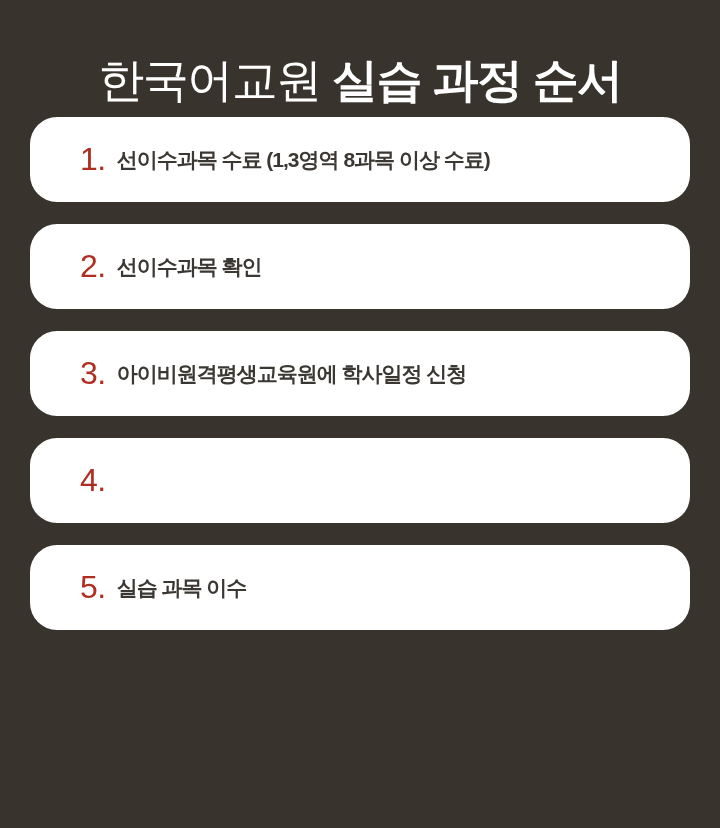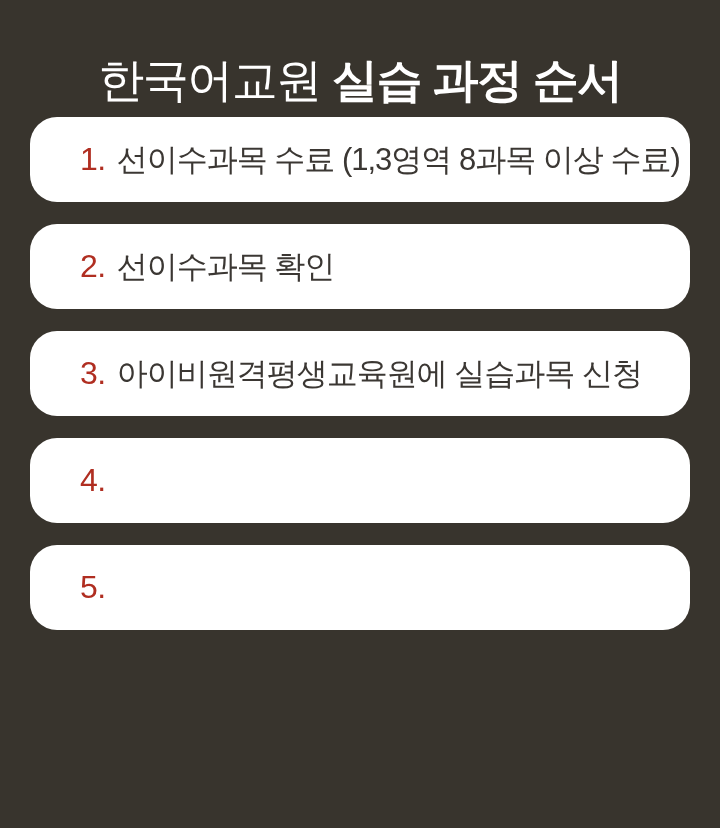--- a/index.html
+++ b/index.html
@@ -54,23 +54,24 @@
   }
   .step-number {
     color: #b02e21;
     font-size: 32px;
     letter-spacing: -0.5px;
     margin-right: 11px;
     flex: 0 0 auto;
   }
   .step-label {
     color: #3b3733;
-    font-size: 31px;
+    font-size: 21px;
     letter-spacing: -1px;
     flex: 0 0 auto;
+    font-weight: bold;
   }
 </style>
 </head>
 <body>
 
 <h1 class="title"><span class="title-regular">한국어교원 </span><span class="title-bold">실습 과정 순서</span></h1>
 
 <div class="steps">
 
   <div class="step-card">
@@ -78,24 +79,25 @@
     <span class="step-label">선이수과목 수료 (1,3영역 8과목 이상 수료)</span>
   </div>
 
   <div class="step-card">
     <span class="step-number">2.</span>
     <span class="step-label">선이수과목 확인</span>
   </div>
 
   <div class="step-card">
     <span class="step-number">3.</span>
-    <span class="step-label">아이비원격평생교육원에 실습과목 신청</span>
+    <span class="step-label">아이비원격평생교육원에 학사일정 신청</span>
   </div>
 
   <div class="step-card">
     <span class="step-number">4.</span>
   </div>
 
   <div class="step-card">
     <span class="step-number">5.</span>
+    <span class="step-label">실습 과목 이수</span>
   </div>
 
 </div>
 
 </body></html>

